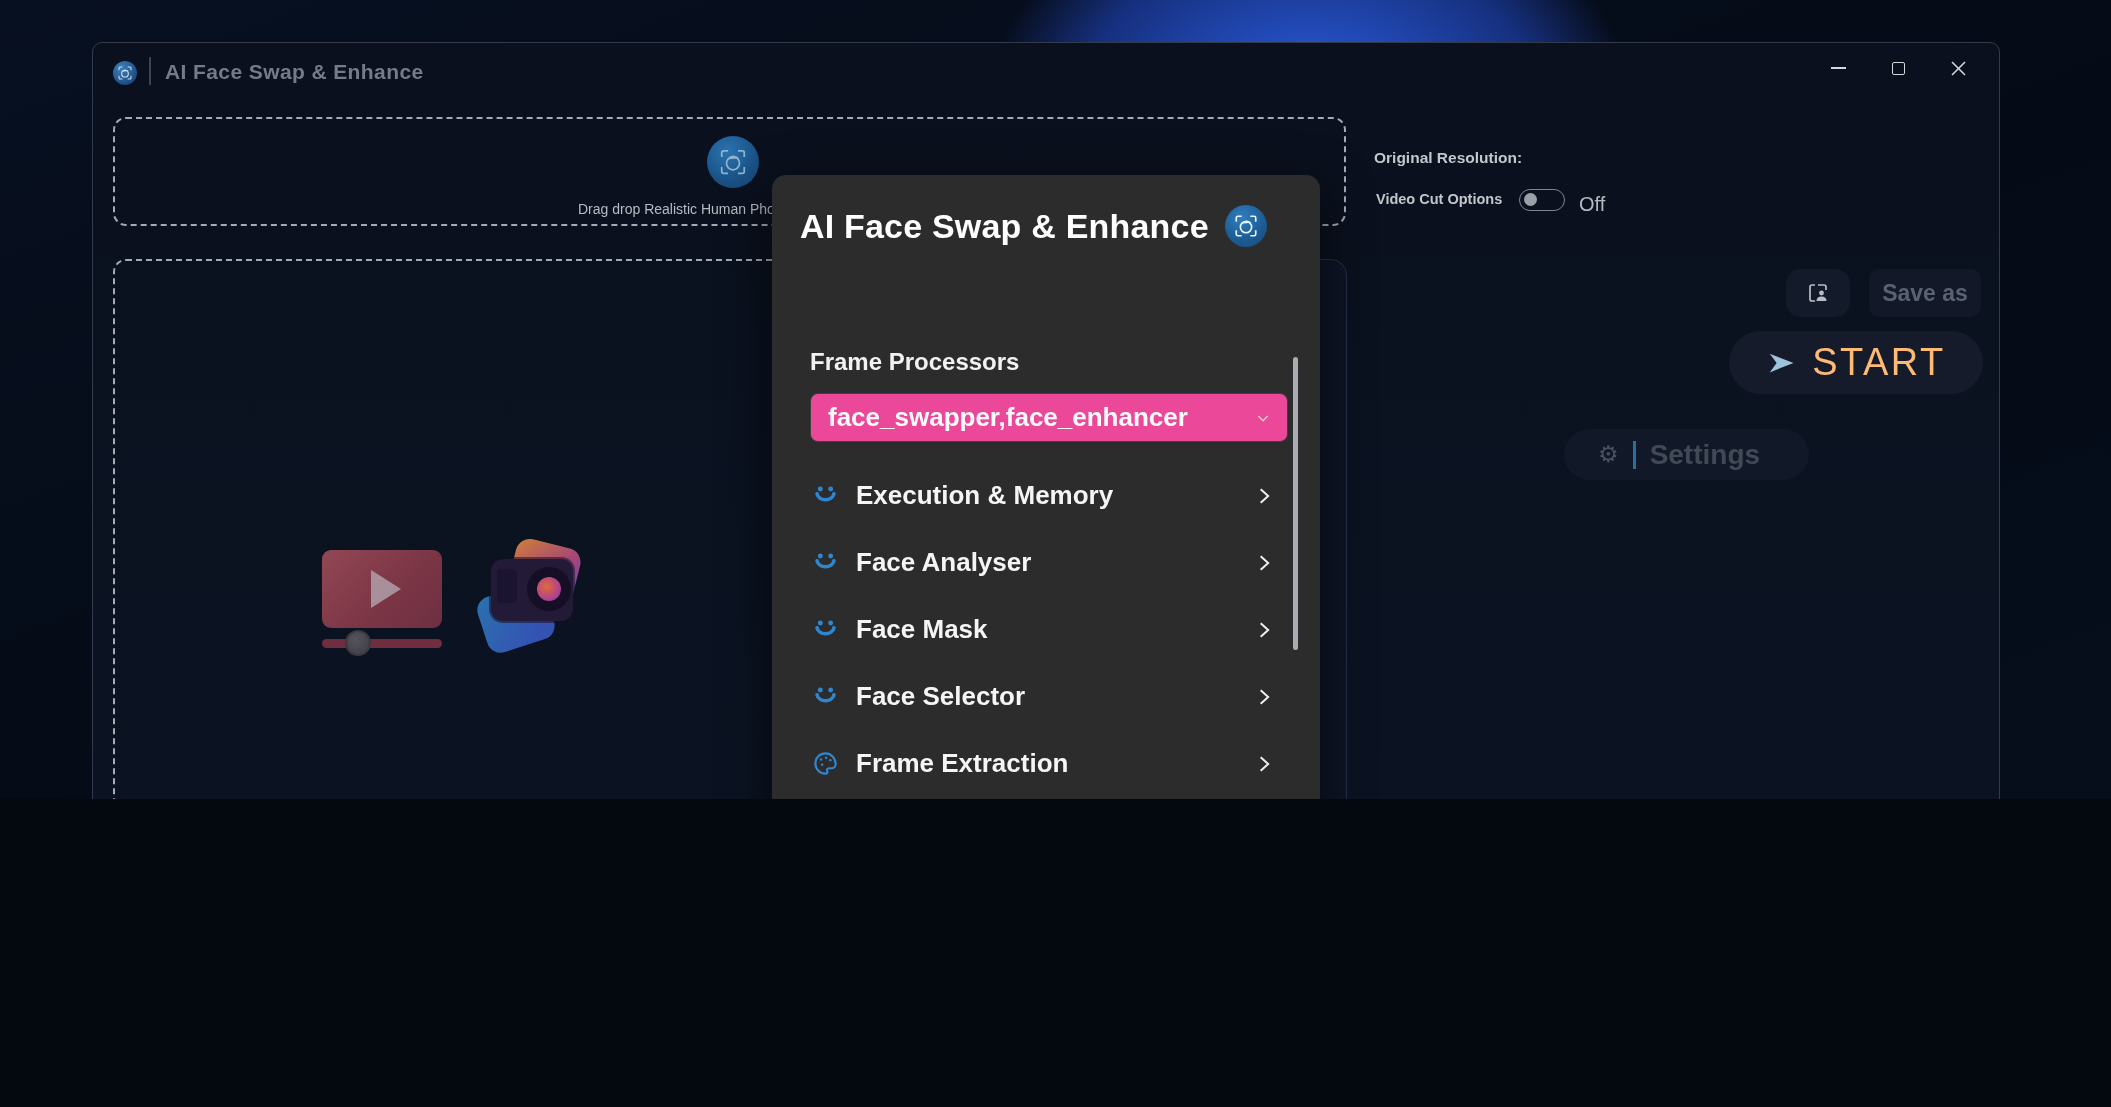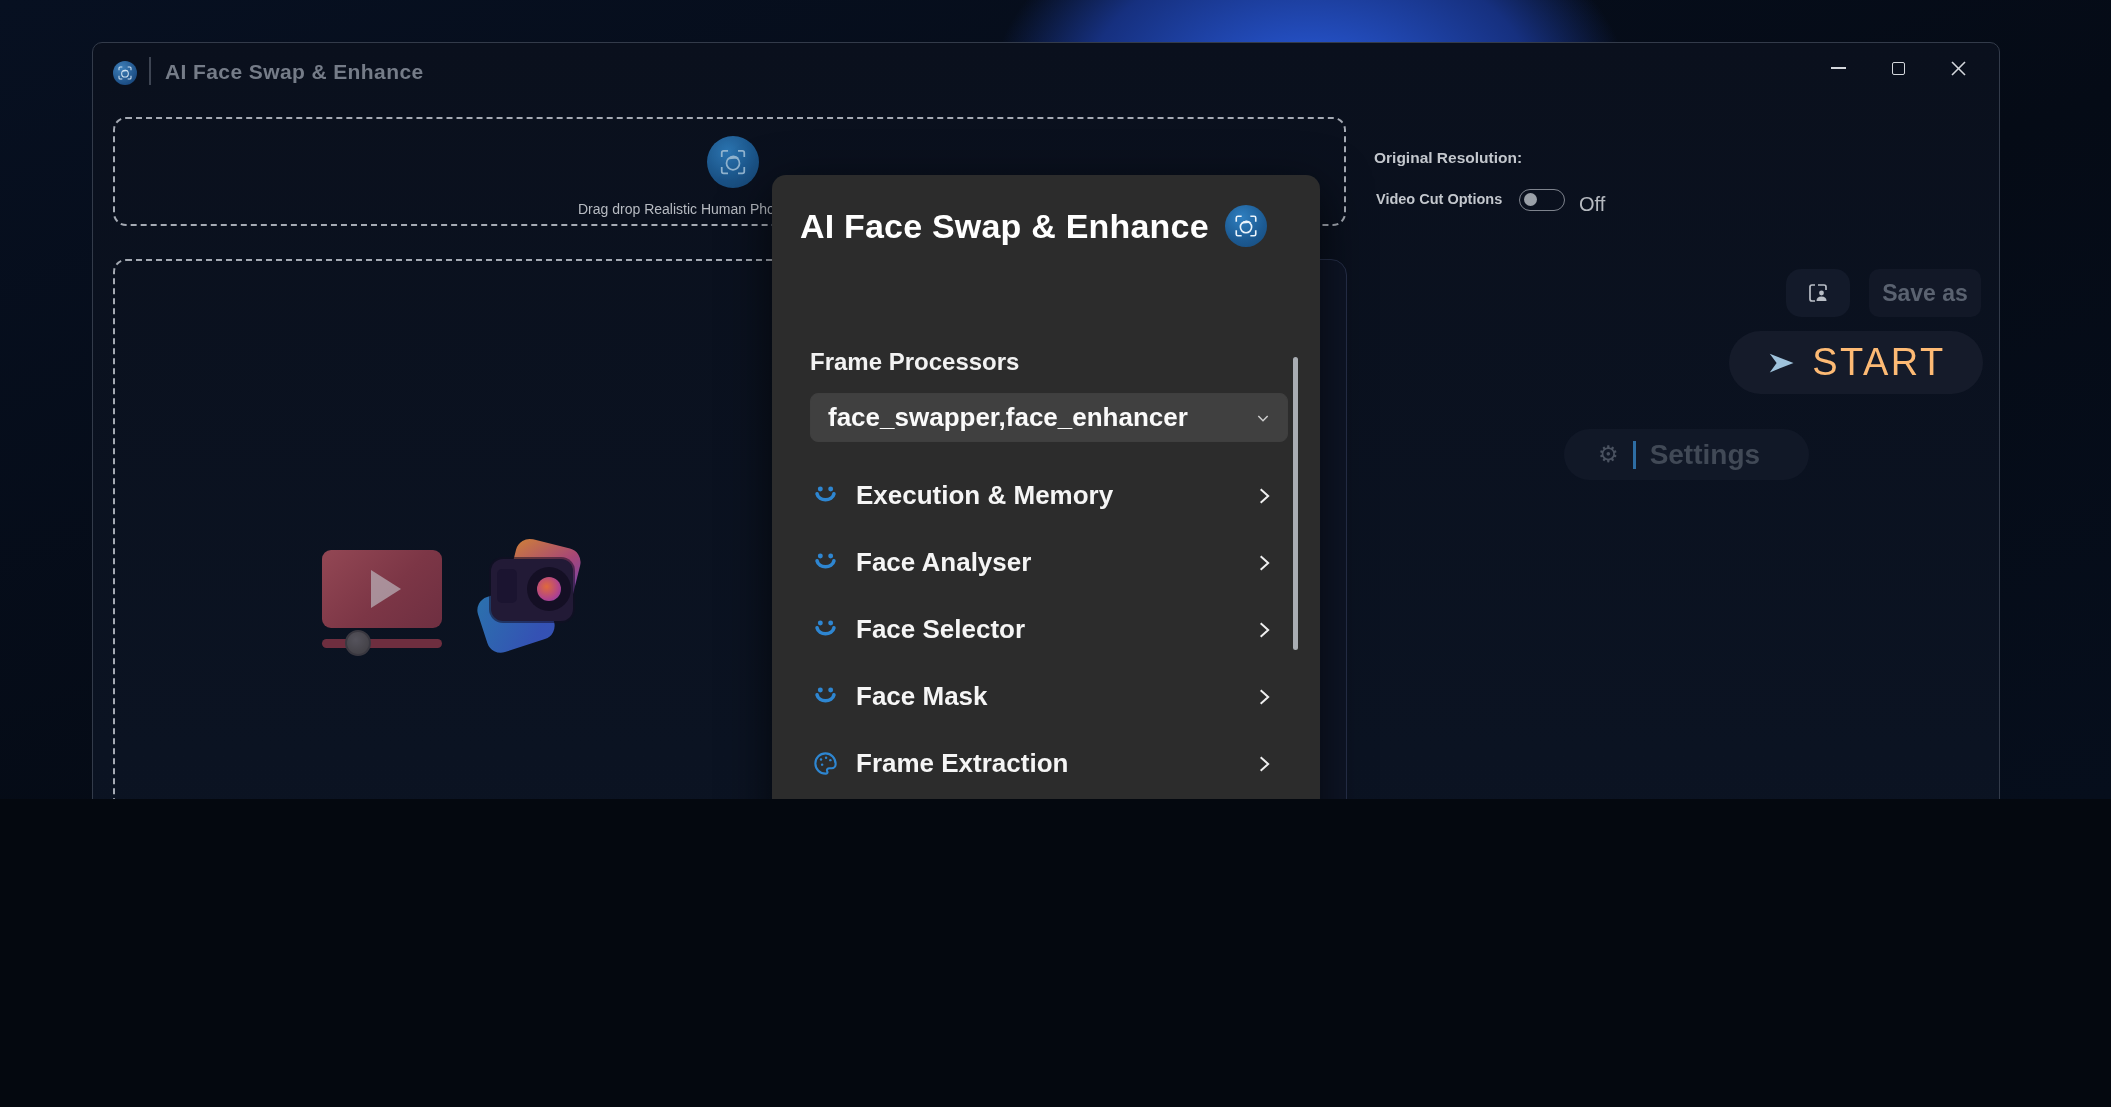--- a/index.html
+++ b/index.html
@@ -108,21 +108,21 @@
   .settings-label { margin-left:14px; font-size:28px; font-weight:bold; color:#414956; }
 
   
   .modal { position:absolute; left:772px; top:175px; width:548px; height:754px; z-index:20;
     background:#2c2c2c; border-radius:14px; box-shadow:0 14px 50px rgba(0,0,0,.65); }
   .modal-header { position:absolute; left:28px; top:30px; display:flex; align-items:center; gap:16px; }
   .modal-title { font-size:34px; font-weight:800; color:#ffffff; letter-spacing:.2px; white-space:nowrap; }
   .modal-face { width:42px; height:42px; }
   .modal-section-label { position:absolute; left:38px; top:173px; font-size:24px; font-weight:bold; color:#f2f2f2; }
   .modal-dropdown { position:absolute; left:38px; top:218px; width:478px; height:49px;
-    background:#404040; border:1px solid #3f3f3f; border-radius:8px;
+    background:#ec4899; border:1px solid #3f3f3f; border-radius:8px;
     display:flex; align-items:center; cursor:pointer; }
   .dropdown-value { margin-left:17px; font-size:26px; font-weight:bold; color:#fafafa; }
   .dropdown-chevron { position:absolute; right:16px; display:flex; }
   .modal-scrollbar { position:absolute; left:521px; top:182px; width:5px; height:293px;
     background:#a9adb3; border-radius:3px; cursor:pointer; }
   .modal-list { position:absolute; left:38px; top:287px; width:478px; }
   .modal-row { height:67px; display:flex; align-items:center; cursor:pointer; }
   .row-icon { width:30px; display:flex; justify-content:center; }
   .row-label { margin-left:16px; font-size:26px; font-weight:bold; color:#f5f5f5; flex:1; }
   .row-chevron { margin-right:14px; display:flex; }
@@ -315,36 +315,36 @@
         </span>
       </div>
       <div class="modal-row">
         <span class="row-icon">
           <svg width="27" height="27" viewBox="0 0 24 24" fill="none">
             <circle cx="7.4" cy="6.2" r="2.2" fill="#2e86d1"></circle>
               <circle cx="16.6" cy="6.2" r="2.2" fill="#2e86d1"></circle>
             <path d="M4.5 10.5 C6 17.5 18 17.5 19.5 10.5" stroke="#2e86d1" stroke-width="3.2" stroke-linecap="round"></path>
           </svg>
         </span>
-        <span class="row-label">Face Selector</span>
+        <span class="row-label">Face Mask</span>
         <span class="row-chevron">
           <svg width="20" height="20" viewBox="0 0 24 24" fill="none" stroke="#f0f0f0" stroke-width="2.4">
               <polyline points="8,4 17,12 8,20"></polyline>
             </svg>
         </span>
       </div>
       <div class="modal-row">
         <span class="row-icon">
           <svg width="27" height="27" viewBox="0 0 24 24" fill="none">
             <circle cx="7.4" cy="6.2" r="2.2" fill="#2e86d1"></circle>
               <circle cx="16.6" cy="6.2" r="2.2" fill="#2e86d1"></circle>
             <path d="M4.5 10.5 C6 17.5 18 17.5 19.5 10.5" stroke="#2e86d1" stroke-width="3.2" stroke-linecap="round"></path>
           </svg>
         </span>
-        <span class="row-label">Face Mask</span>
+        <span class="row-label">Face Selector</span>
         <span class="row-chevron">
           <svg width="20" height="20" viewBox="0 0 24 24" fill="none" stroke="#f0f0f0" stroke-width="2.4">
               <polyline points="8,4 17,12 8,20"></polyline>
             </svg>
         </span>
       </div>
       <div class="modal-row">
         <span class="row-icon">
           <svg width="27" height="27" viewBox="0 0 24 24" fill="none" stroke="#2e86d1" stroke-width="1.9">
             <path d="M12 3 a9 9 0 1 0 0 18 c1.6 0 2.1-1.1 1.5-2.2 c-.6-1.2.3-2.6 1.9-2.6 h2.1 c2 0 3.5-1.6 3.5-3.6 C21 7 17 3 12 3 z"></path>

